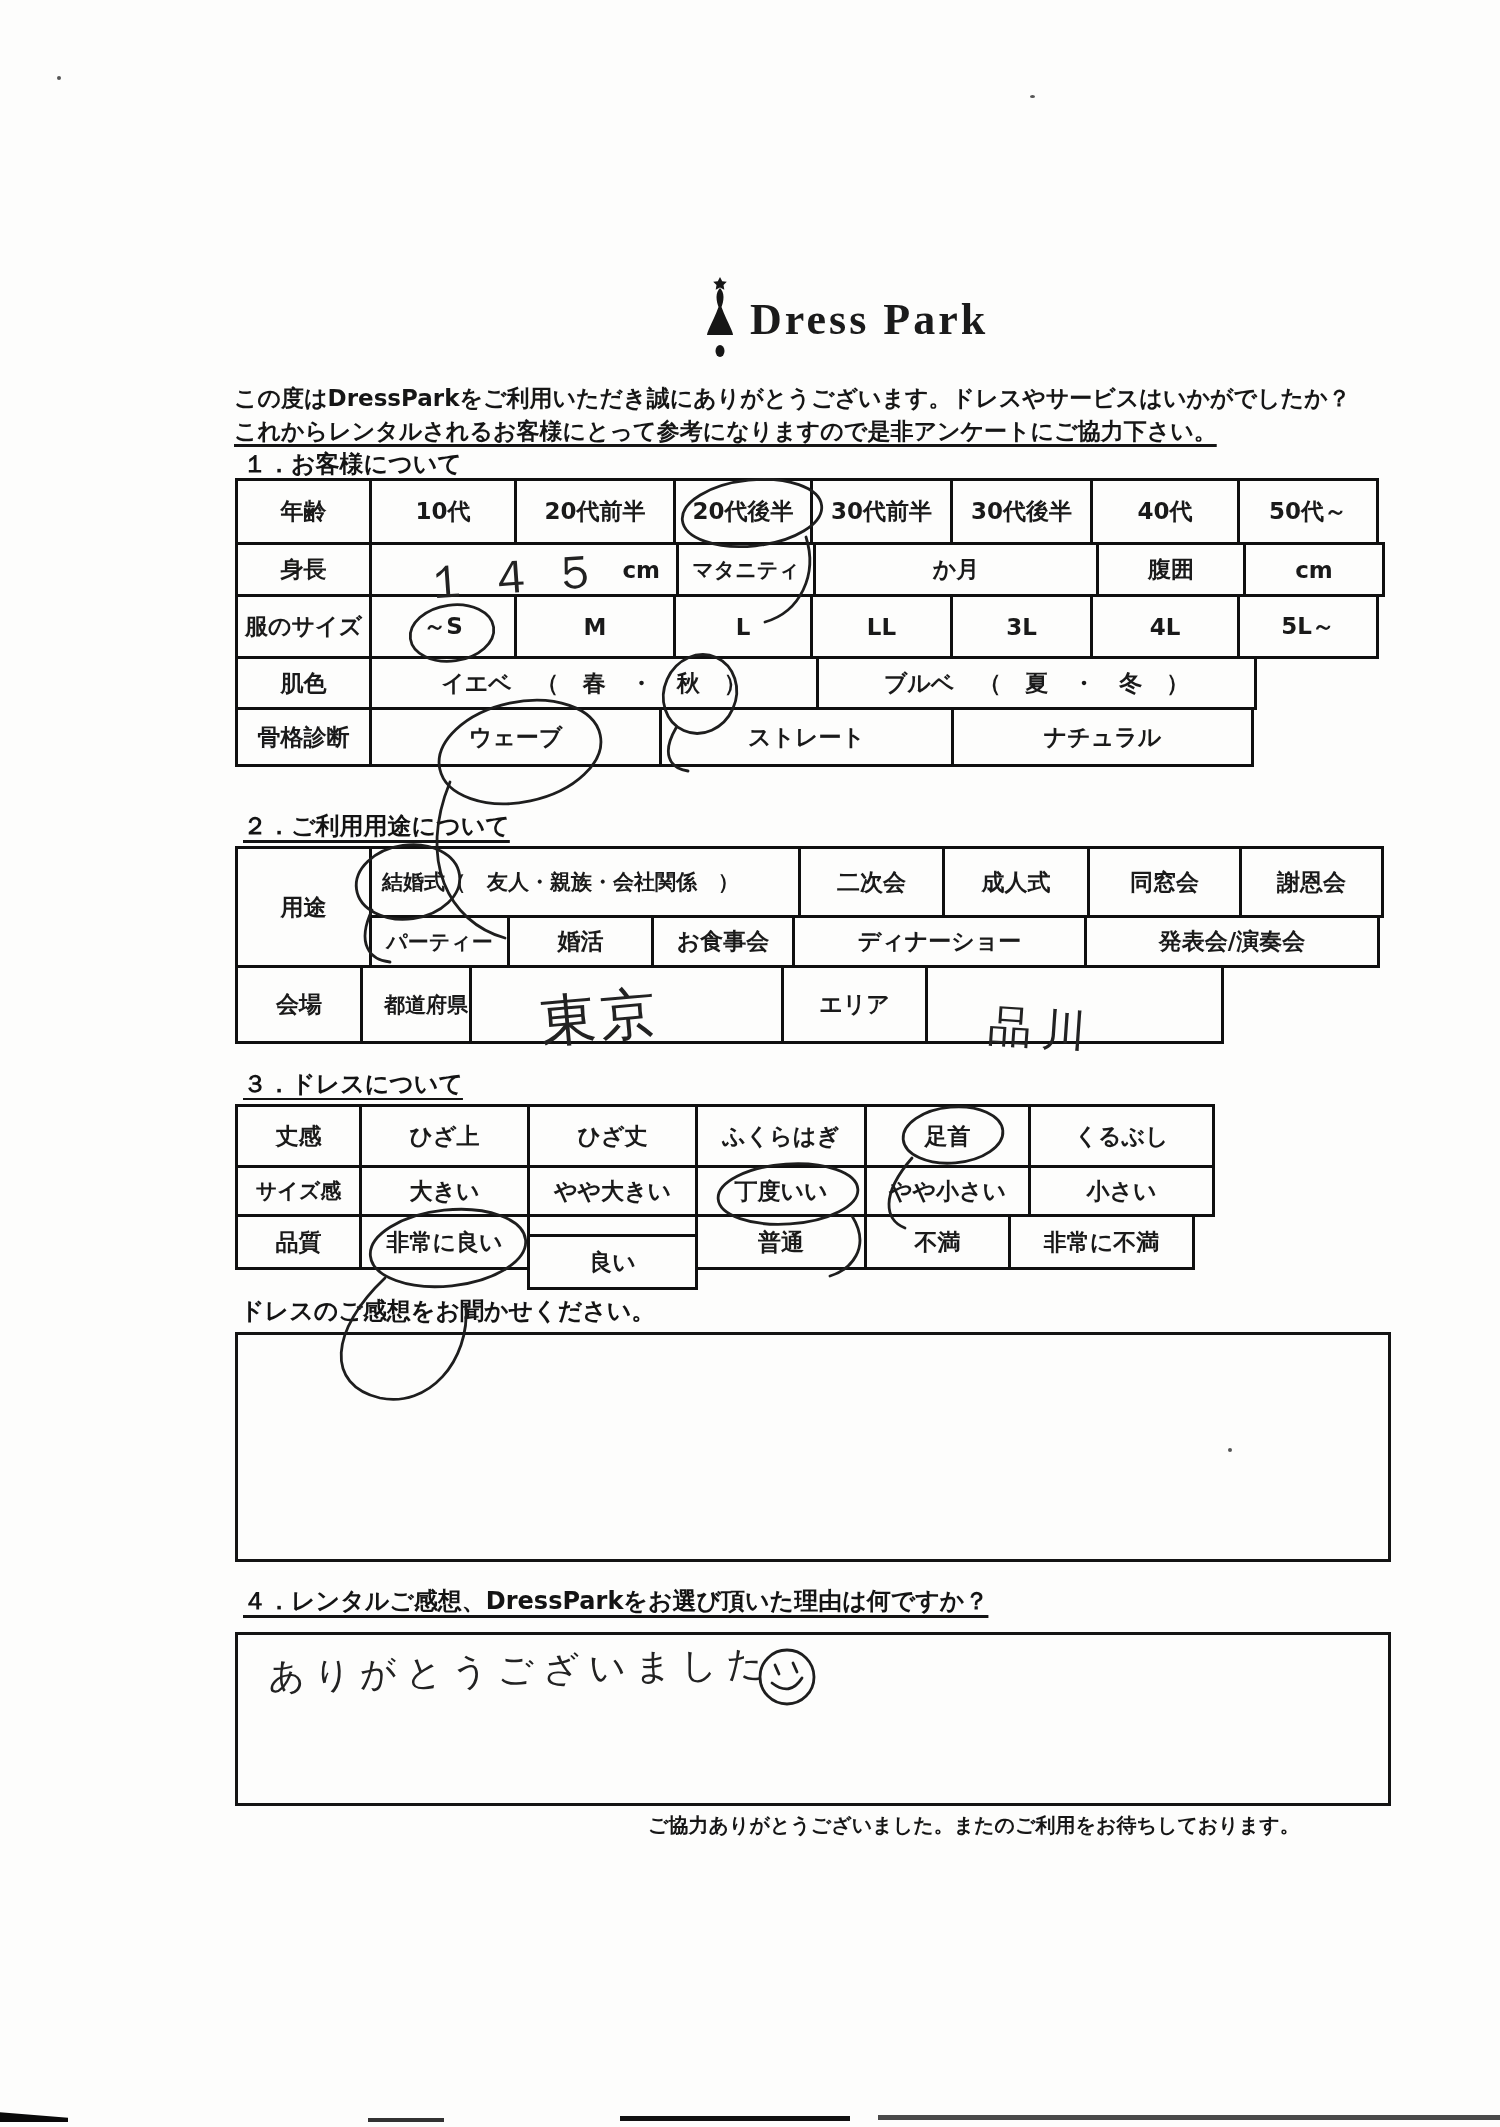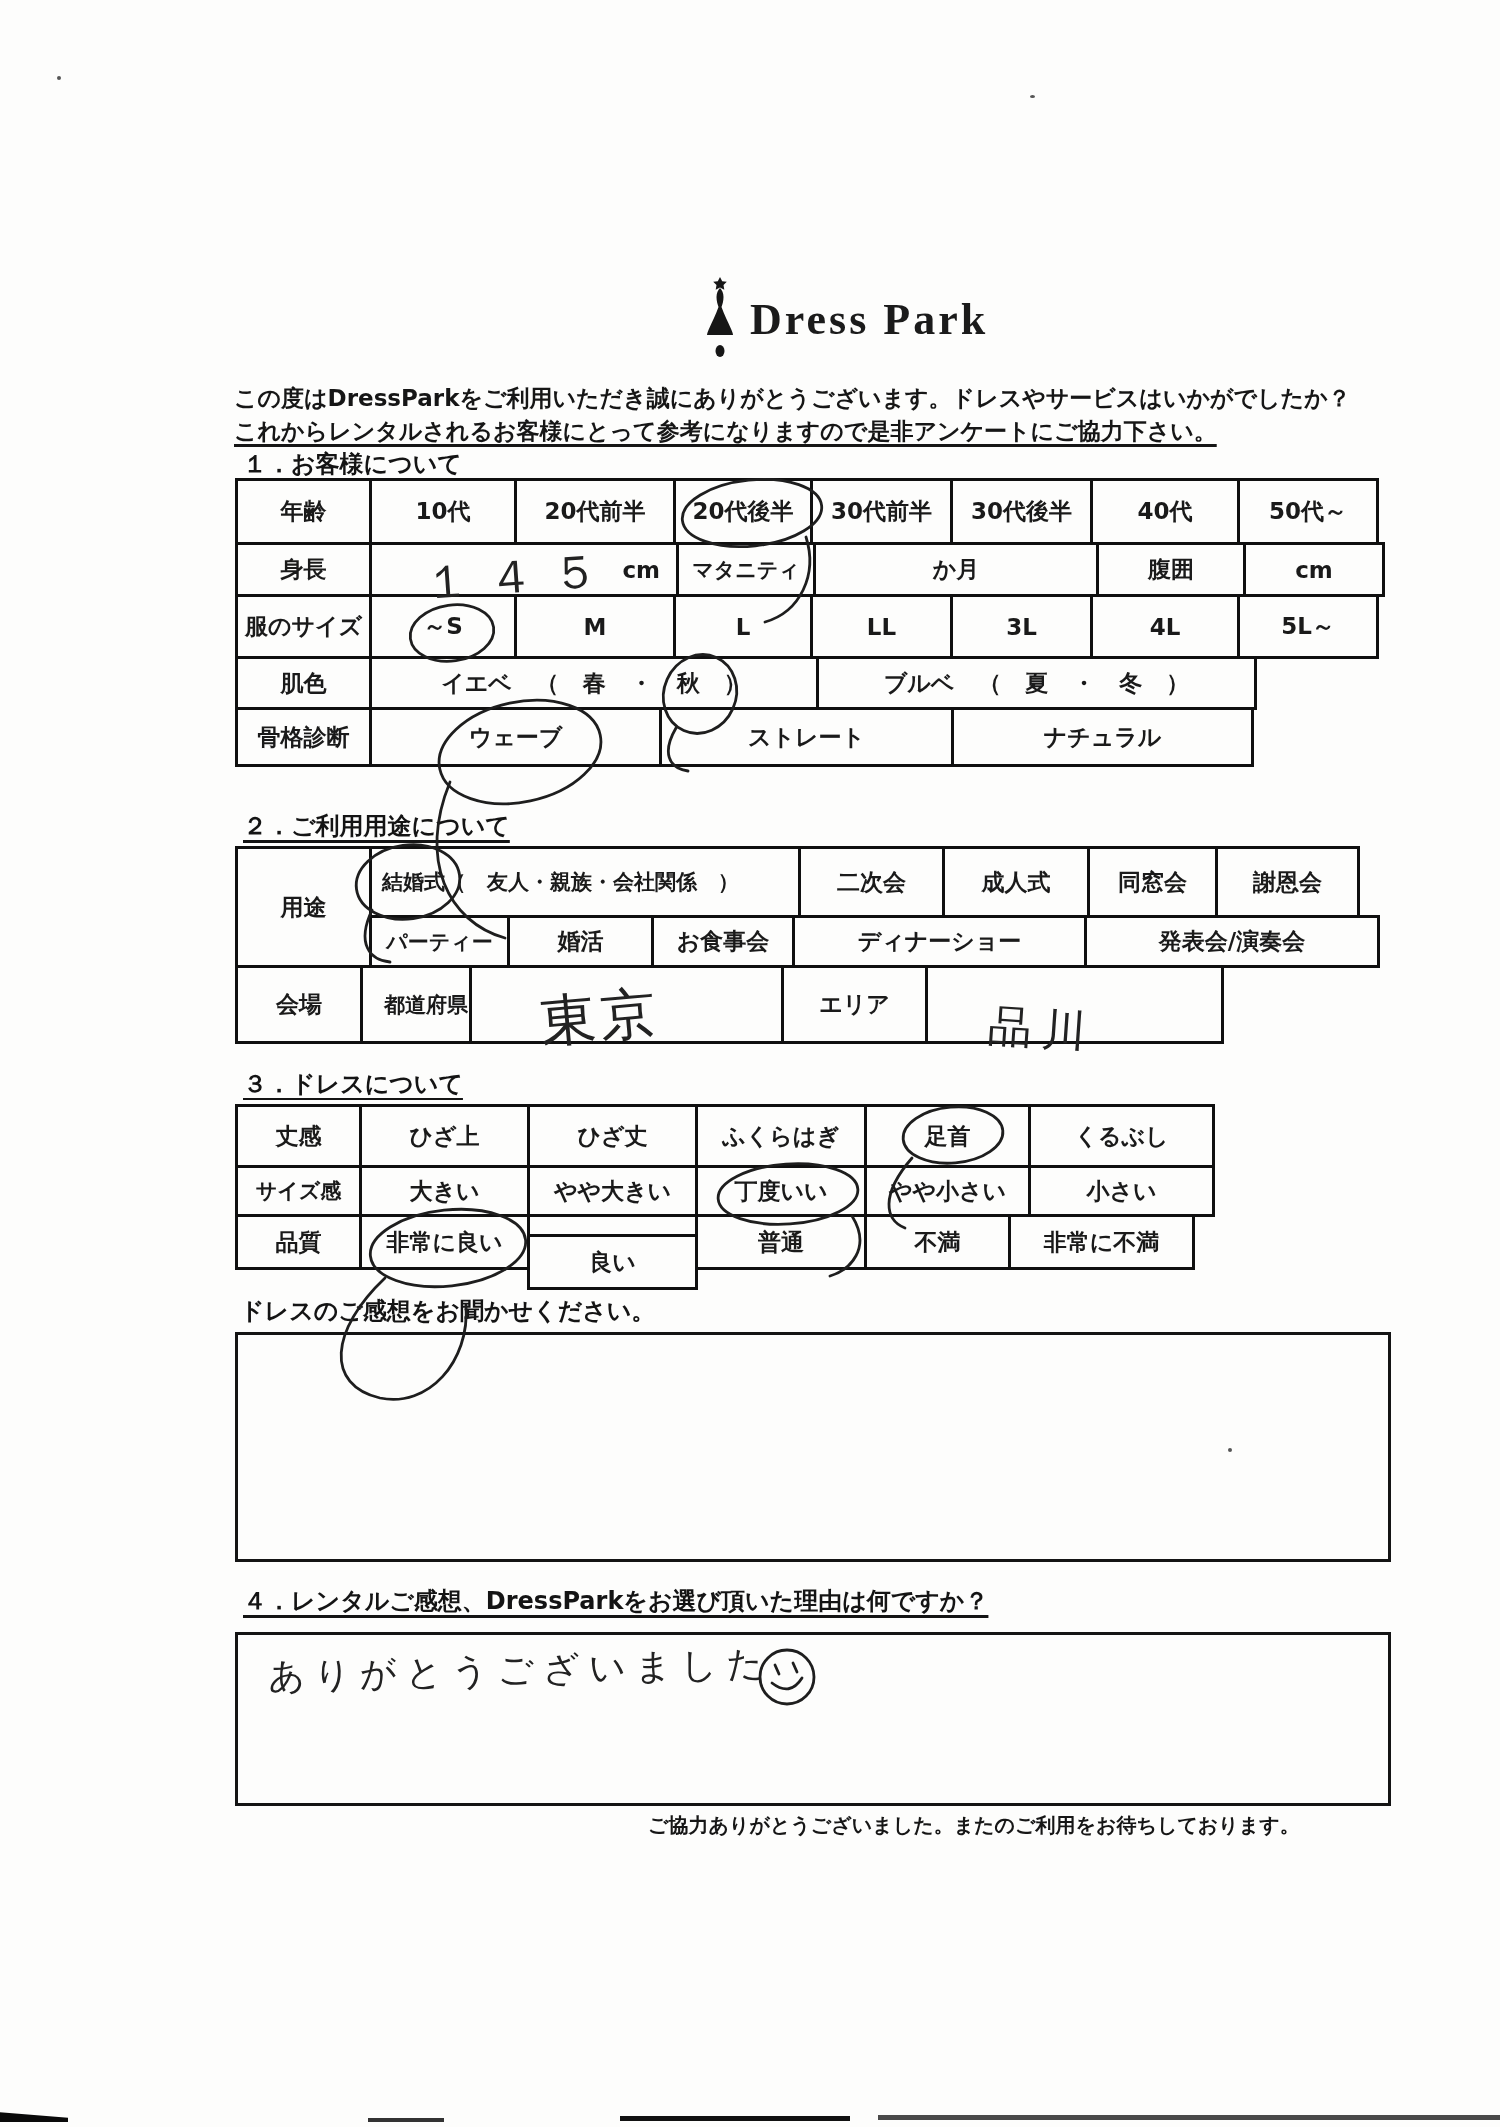--- a/index.html
+++ b/index.html
@@ -139,21 +139,21 @@
     <div class="trow">
       <div class="tcell" style="width:137px;height:122px;">用途</div>
       <div class="colwrap">
         <div class="trow">
           <div class="tcell left small" style="width:432px;height:72px;gap:0;">
             <span>結婚式</span>
             <span>（　友人・親族・会社関係　）</span>
           </div>
           <div class="tcell" style="width:147px;height:72px;">二次会</div>
           <div class="tcell" style="width:148px;height:72px;">成人式</div>
-          <div class="tcell" style="width:131px;height:72px;">同窓会</div>
+          <div class="tcell" style="width:155px;height:72px;">同窓会</div>
           <div class="tcell" style="width:145px;height:72px;">謝恩会</div>
         </div>
         <div class="trow">
           <div class="tcell small" style="width:141px;height:53px;">パーティー</div>
           <div class="tcell" style="width:147px;height:53px;">婚活</div>
           <div class="tcell" style="width:144px;height:53px;">お食事会</div>
           <div class="tcell" style="width:295px;height:53px;">ディナーショー</div>
           <div class="tcell" style="width:296px;height:53px;">発表会/演奏会</div>
         </div>
       </div>

